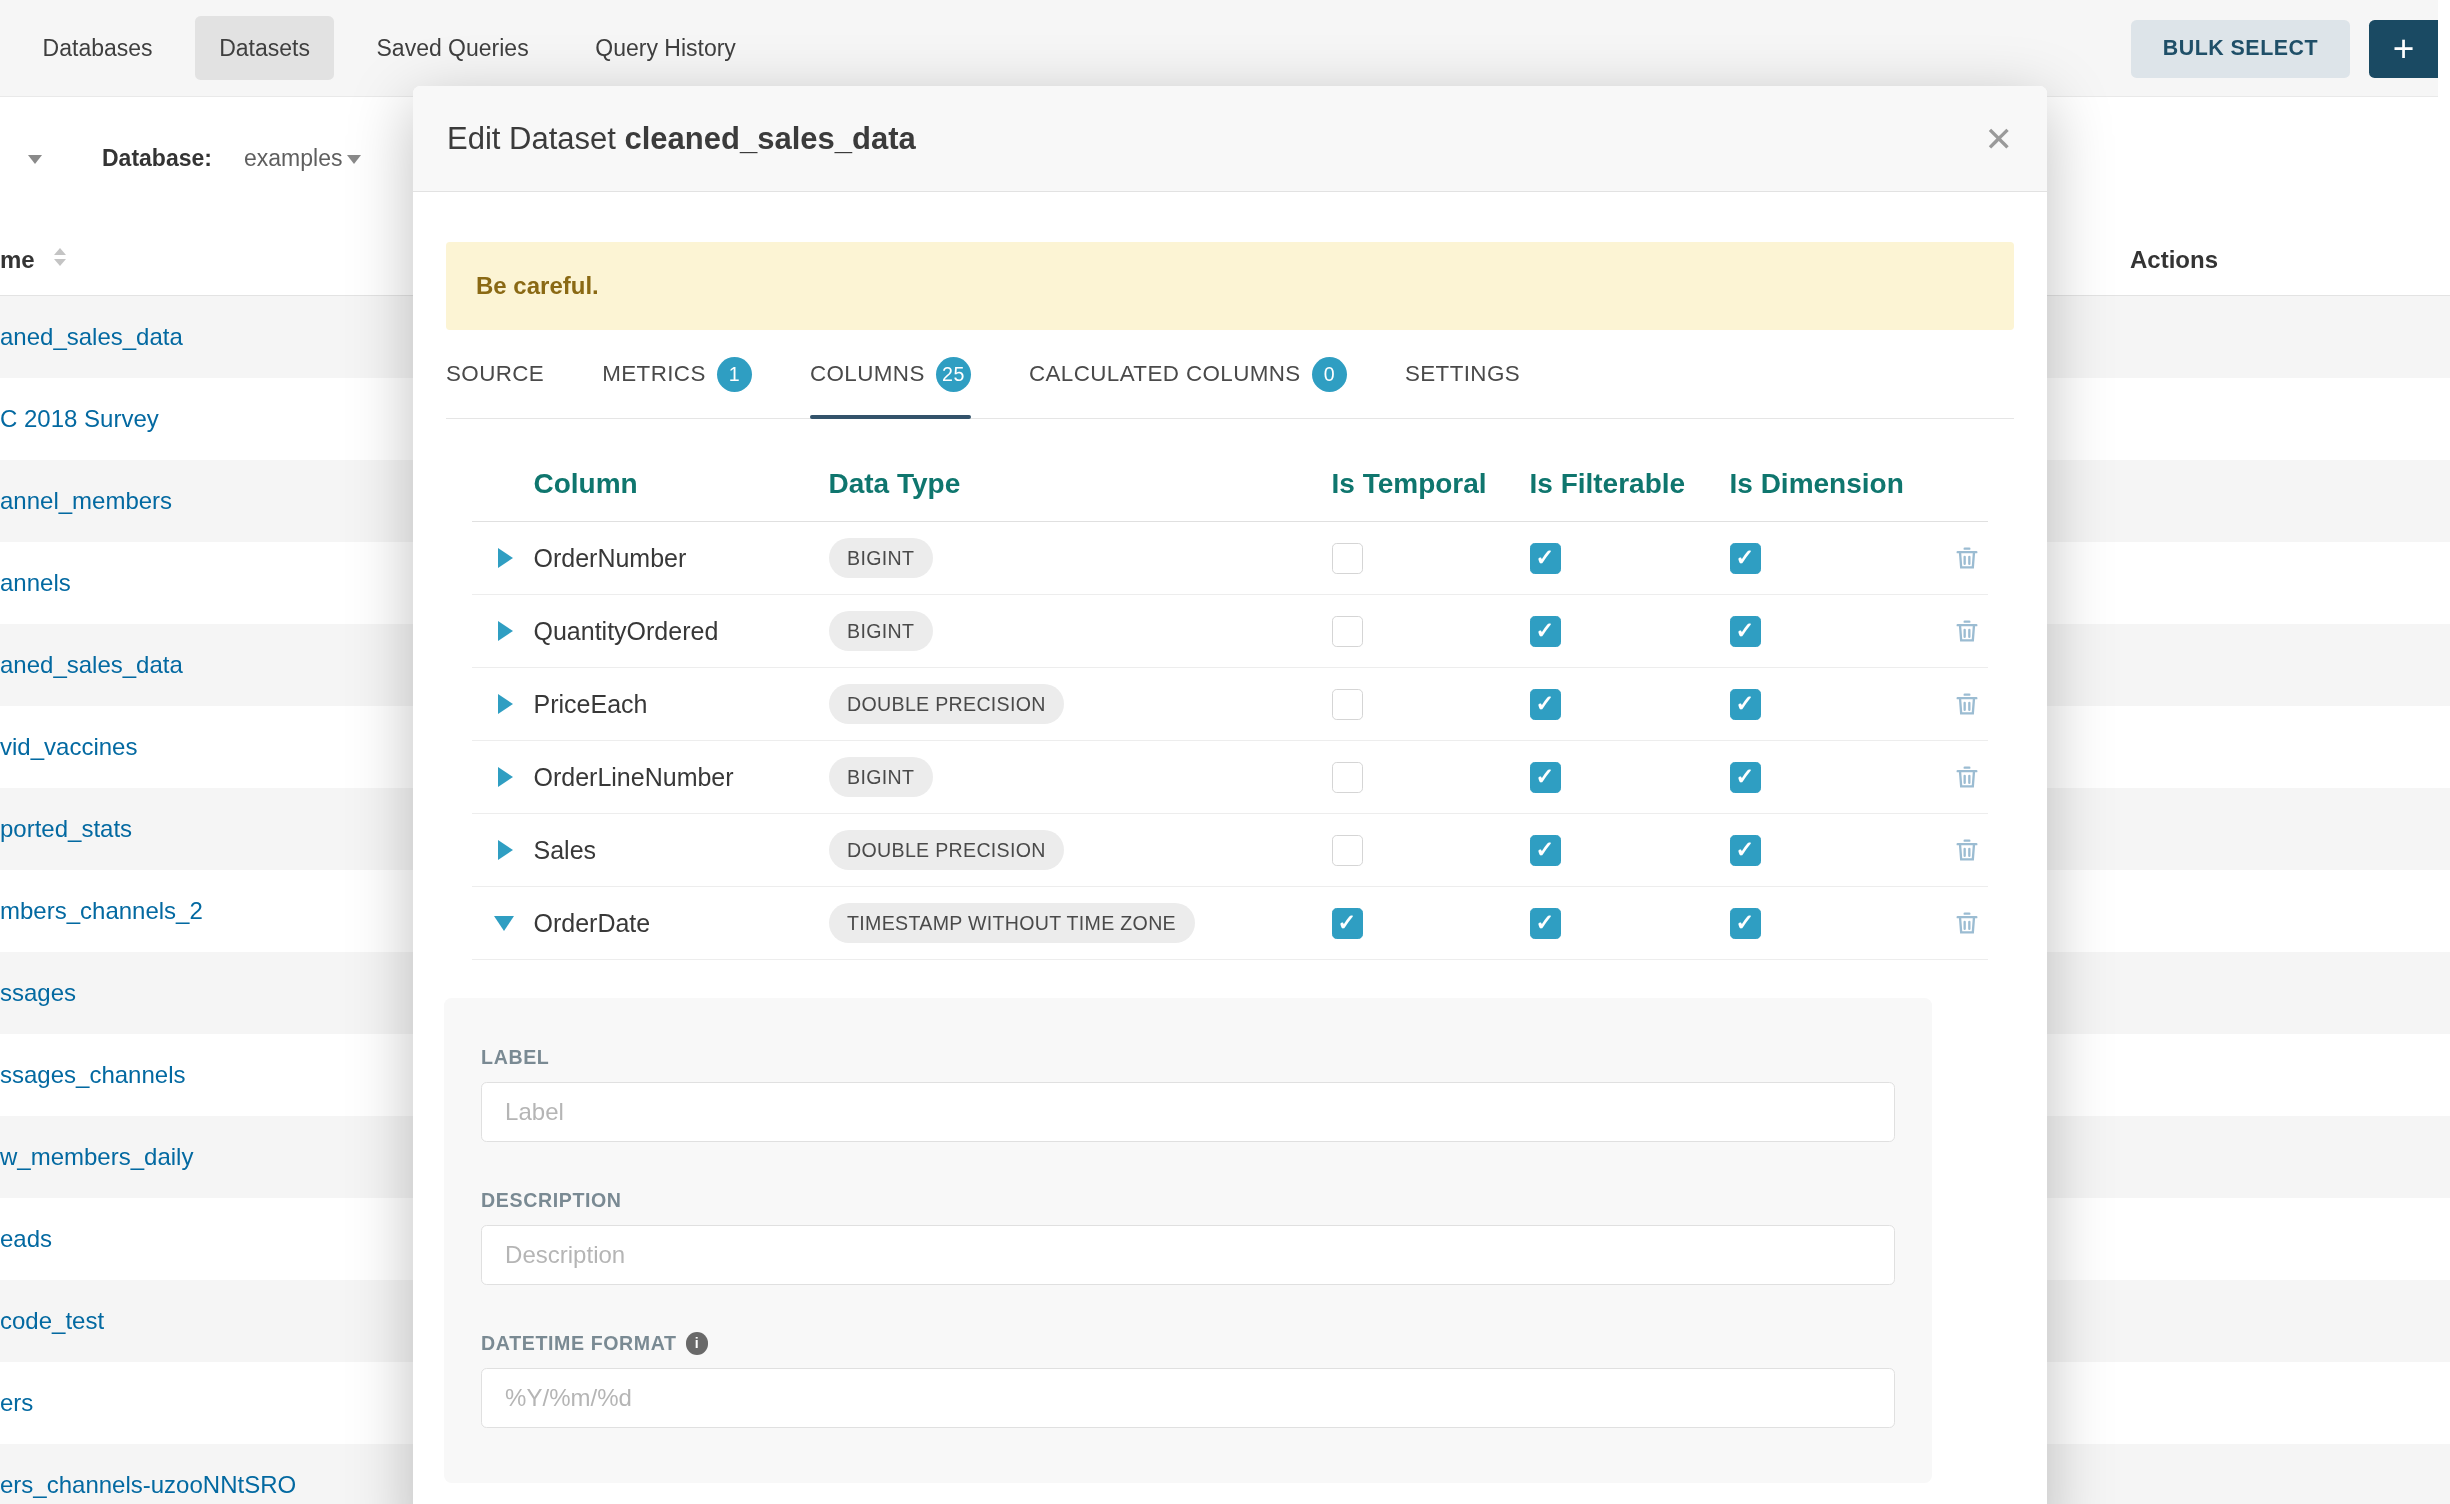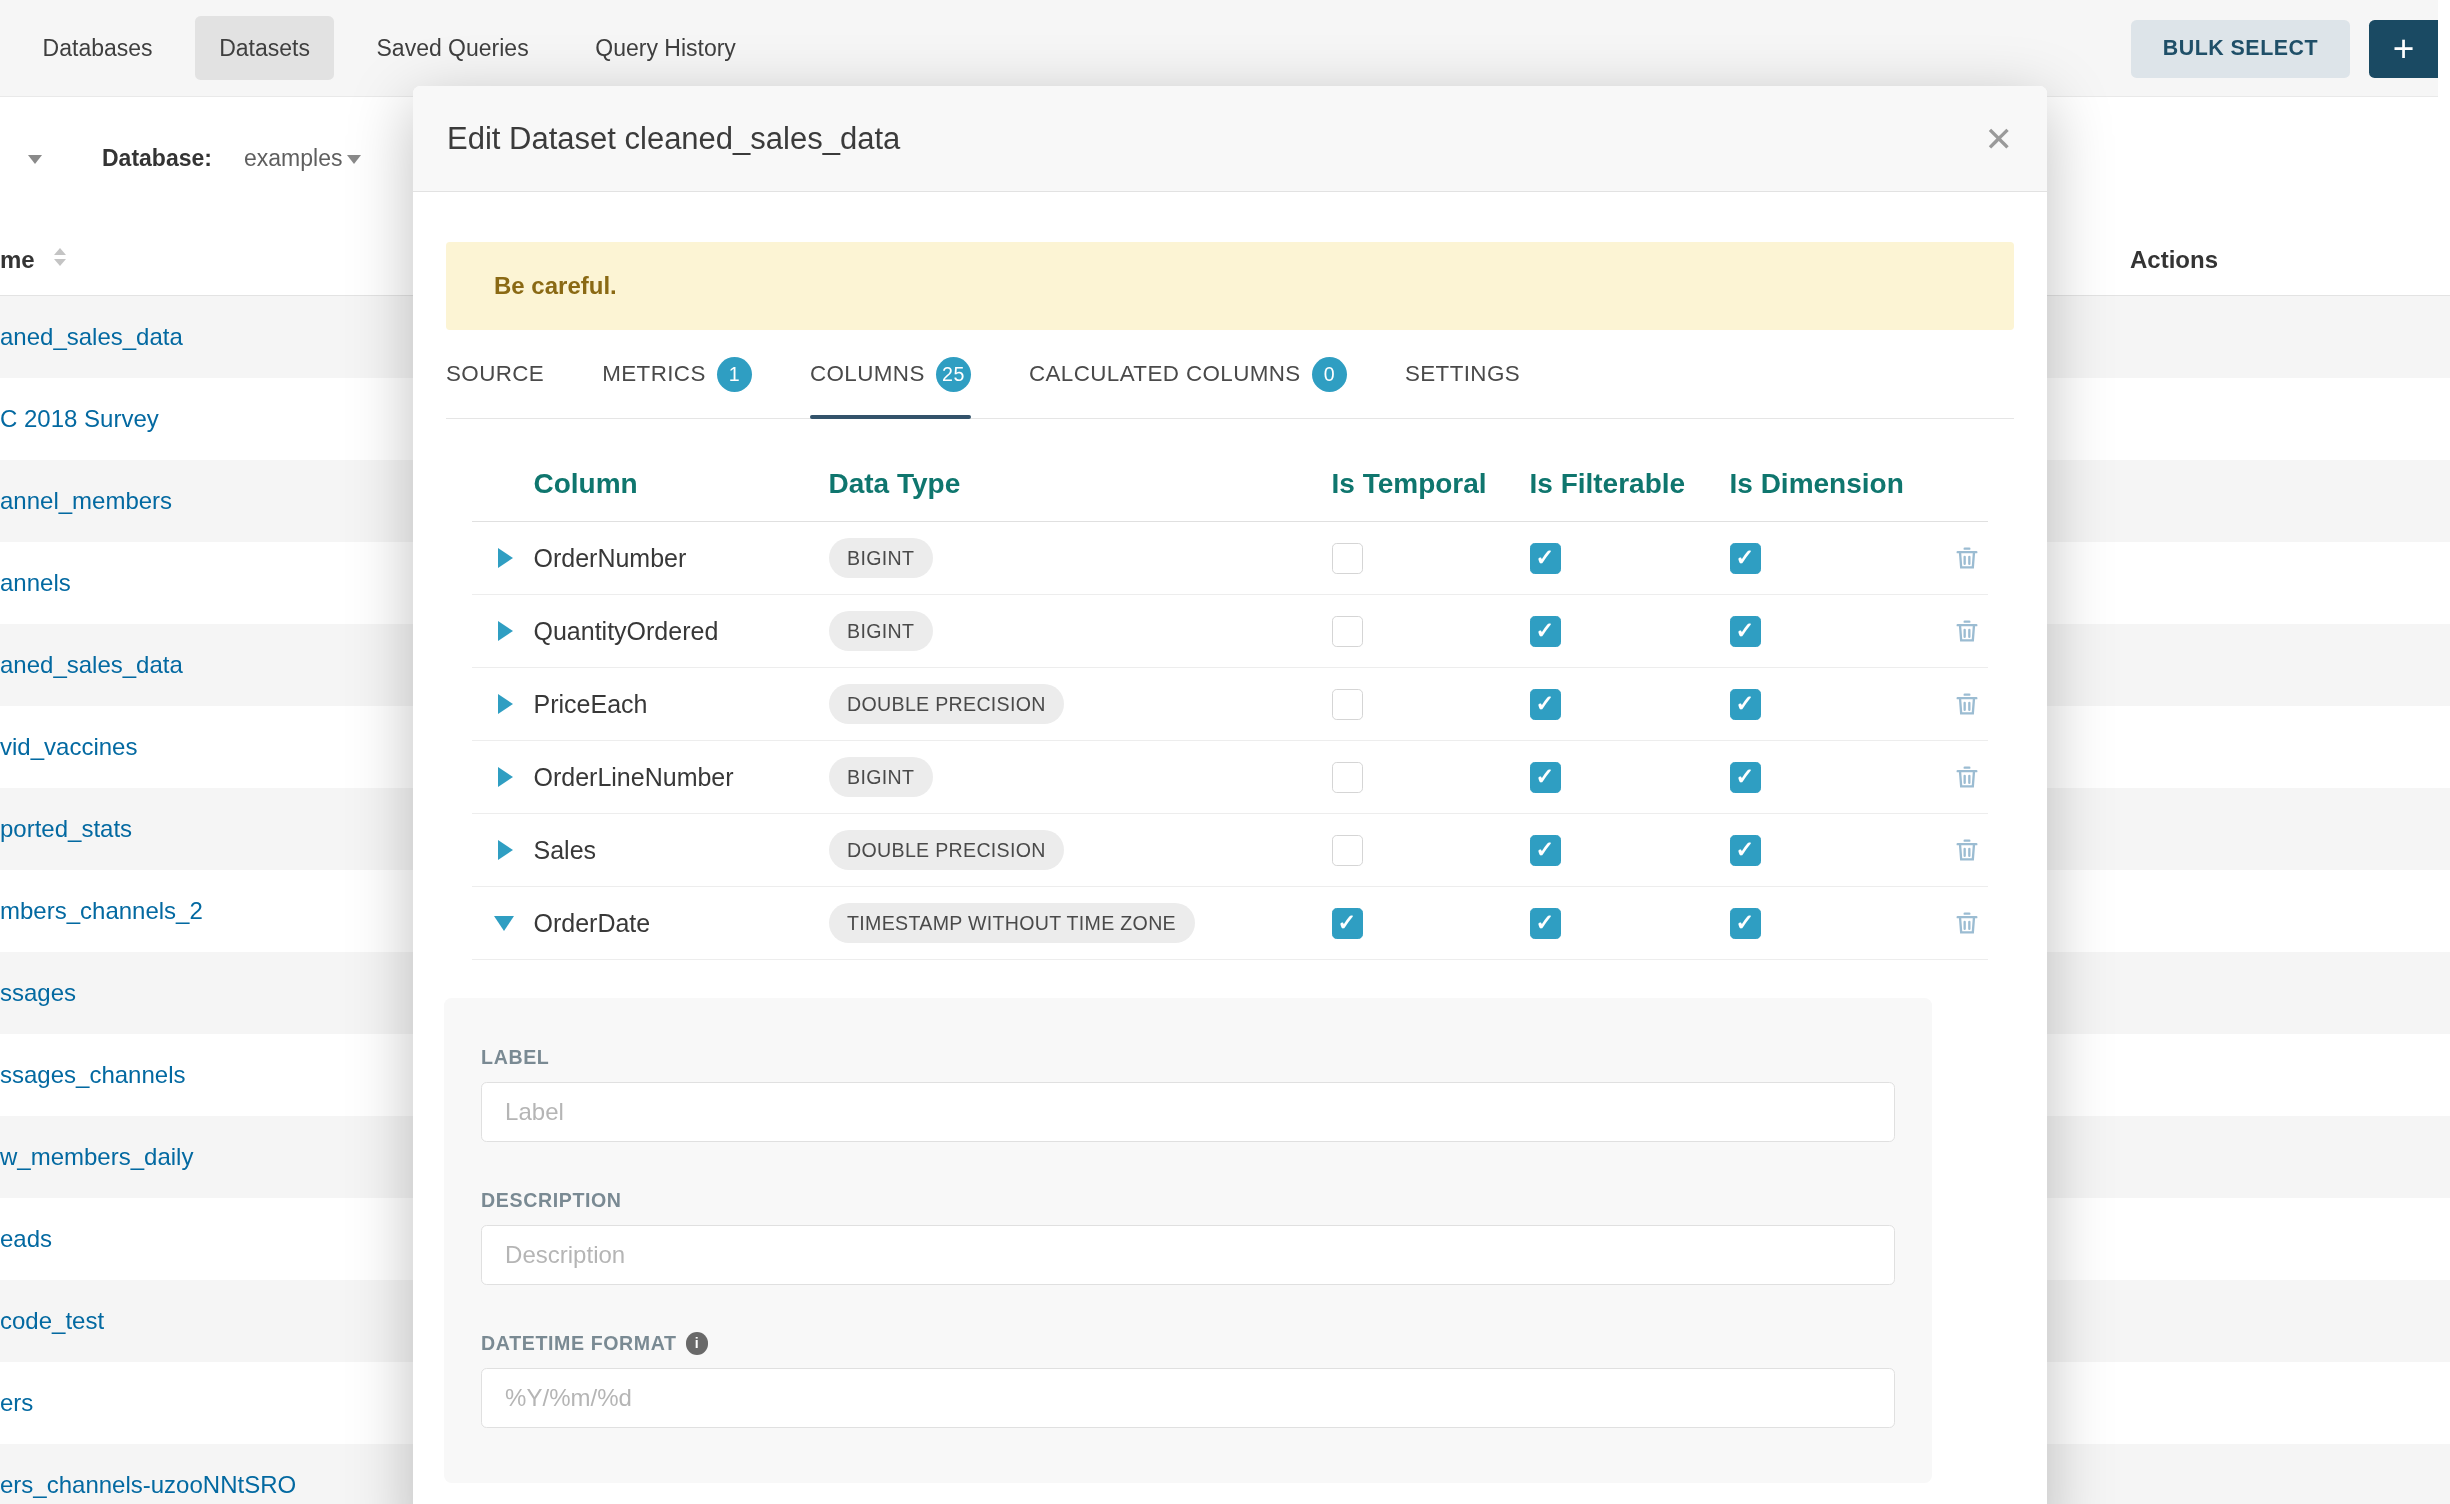--- a/index.html
+++ b/index.html
@@ -27,26 +27,26 @@
   .sort .dn{border-top:7.5px solid #c4c4c4;}
   .lrows{position:absolute;top:296px;left:0;right:0;}
   .lrow{height:82px;display:flex;align-items:center;}
   .lrow:nth-child(odd){background:#f5f5f5;}
   .lname{font-size:24px;color:#0369a1;cursor:pointer;white-space:nowrap;}
 
   
   .modal{position:absolute;left:413px;top:86px;width:1634px;height:1454px;background:#fff;border-radius:7.5px;box-shadow:0 17px 65px rgba(0,0,0,.25);}
   .modal-header{height:106px;background:#f8f8f8;border-bottom:0.9px solid #e2e2e2;border-radius:7.5px 7.5px 0 0;display:flex;align-items:center;padding:0 34px;}
   .modal-title{font-size:31px;color:#3b3b3b;}
-  .modal-title b{font-weight:400;}
+  .modal-title b{font-weight:700;}
   .close{margin-left:auto;font-size:34px;color:#9a9a9a;cursor:pointer;line-height:1;}
   .modal-body{padding:0 33px;}
 
   .warning{margin-top:50px;height:88px;background:#fcf4d4;border-radius:3.7px;display:flex;align-items:center;padding:0 30px;font-size:24px;color:#454545;}
-  .warning b{color:#8a6914;font-weight:700;margin-right:9.3px;margin-left:18px;}
+  .warning b{color:#8a6914;font-weight:700;margin-right:9.3px;}
 
   .tabs{display:flex;align-items:stretch;height:89px;border-bottom:0.9px solid #e5e5e5;}
   .tab{display:flex;align-items:center;margin-right:58px;font-size:22.4px;font-weight:500;color:#4a4a4a;letter-spacing:0.4px;position:relative;cursor:pointer;white-space:nowrap;}
   .tab.active::after{content:"";position:absolute;left:0;right:0;bottom:-0.9px;height:3.7px;background:#33536b;border-radius:1.9px;}
   .badge{margin-left:11.2px;min-width:35px;height:35px;border-radius:17.7px;background:#2f9ec2;color:#fff;font-size:19.6px;display:inline-flex;align-items:center;justify-content:center;padding:0 5.6px;}
 
   .cols-table{margin:28px 26px 0 26px;}
   .crow{display:grid;grid-template-columns:41px 295px 503px 198px 200px 223px 1fr;align-items:center;height:73px;padding-left:20.5px;border-bottom:0.9px solid #ededed;}
   .crow.hdr{height:75px;border-bottom:0.9px solid #e0e0e0;}
   .crow.hdr span{font-size:28px;font-weight:700;color:#0f766e;}

